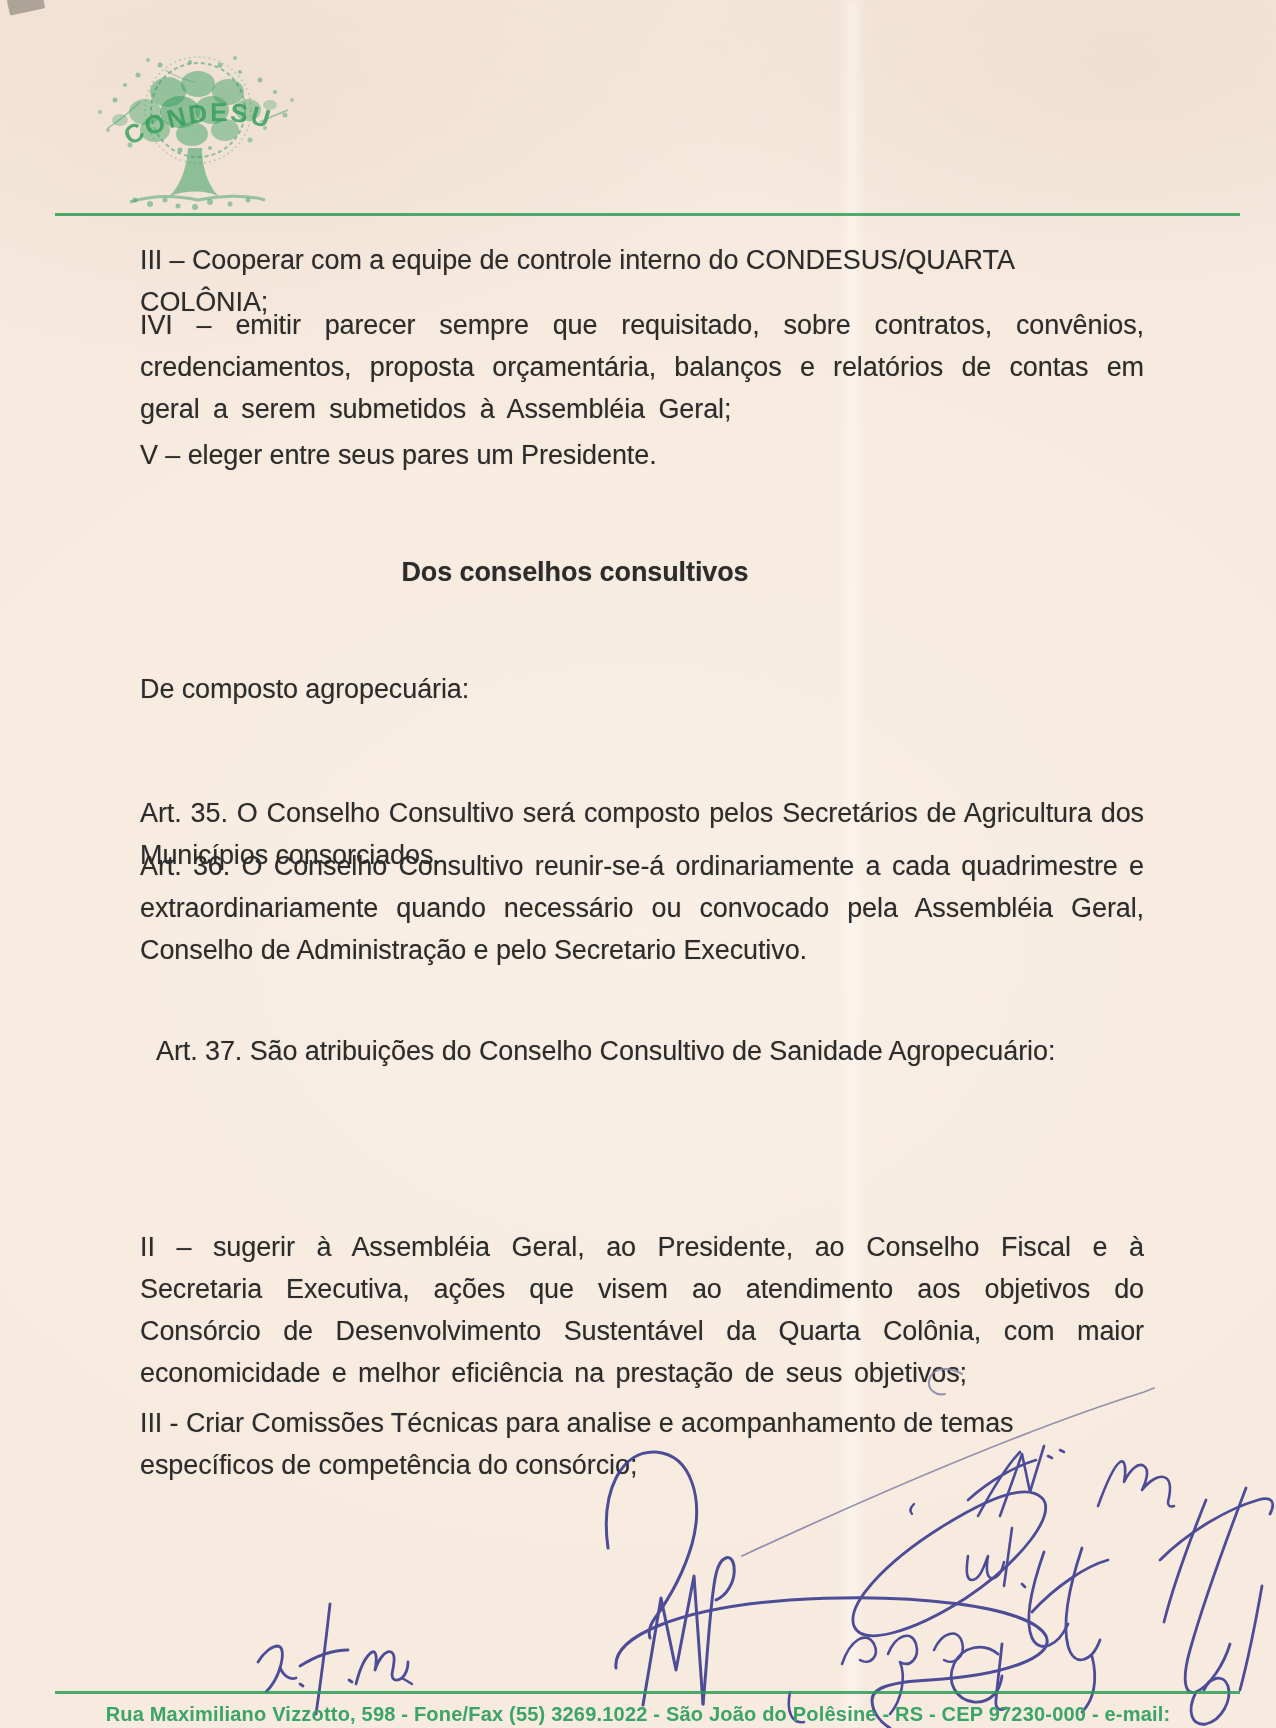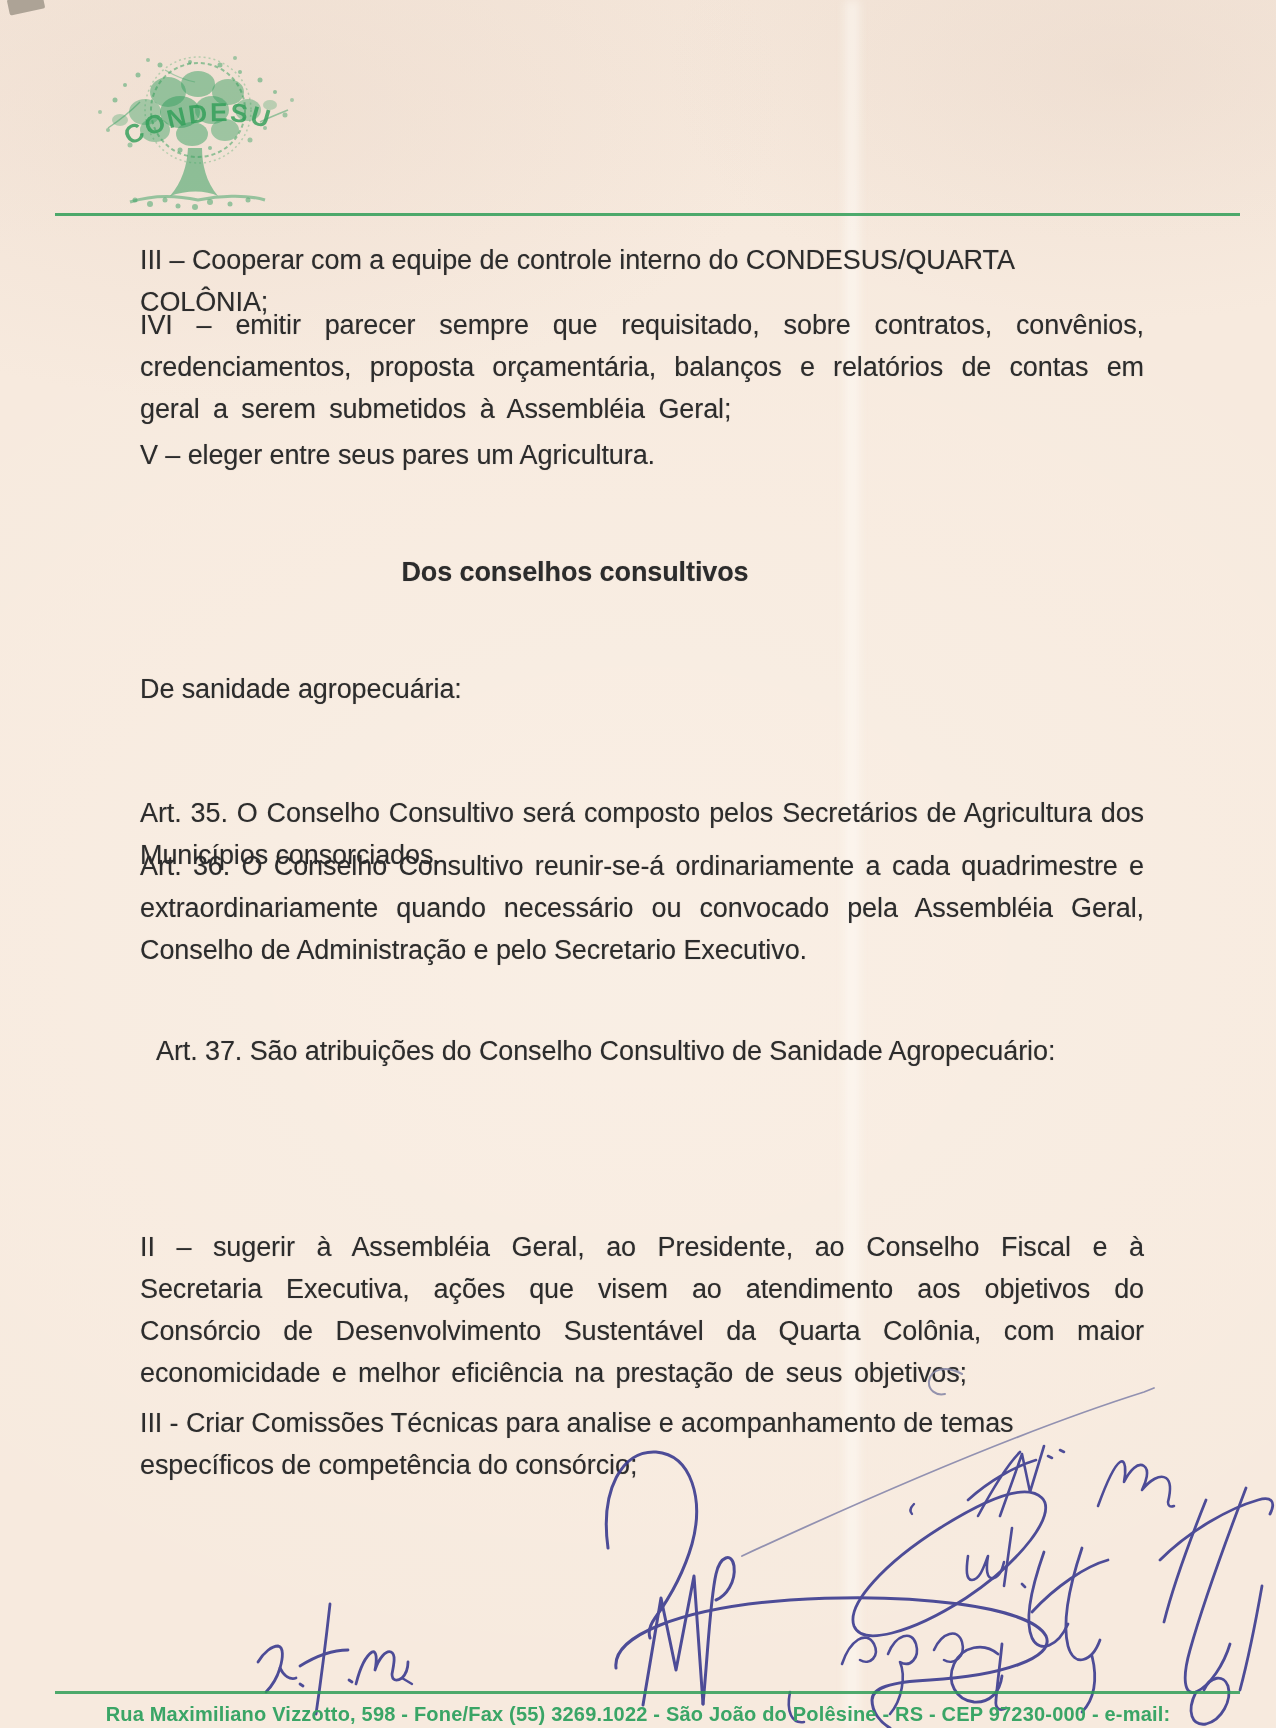--- a/index.html
+++ b/index.html
@@ -120,23 +120,23 @@
     </g>
     <path d="M 48 78 C 60 70 70 62 80 52" stroke="#3aa163" stroke-width="1.5" fill="none" opacity=".5"></path>
     <path d="M 228 60 C 218 64 208 68 200 72" stroke="#3aa163" stroke-width="1.5" fill="none" opacity=".5"></path>
     <path d="M 105 20 C 115 26 125 30 135 32" stroke="#3aa163" stroke-width="1.2" fill="none" opacity=".4"></path>
   </svg>
 
   <div class="rule top"></div>
 
   <div class="para p-iii">III – Cooperar com a equipe de controle interno do CONDESUS/QUARTA COLÔNIA;</div>
   <div class="para p-ivi justify">IVI – emitir parecer sempre que requisitado, sobre contratos, convênios, credenciamentos, proposta orçamentária, balanços e relatórios de contas em geral a serem submetidos à Assembléia Geral;</div>
-  <div class="para p-v">V – eleger entre seus pares um Agricultura.</div>
+  <div class="para p-v">V – eleger entre seus pares um Presidente.</div>
   <div class="para p-heading">Dos conselhos consultivos</div>
-  <div class="para p-sub">De sanidade agropecuária:</div>
+  <div class="para p-sub">De composto agropecuária:</div>
   <div class="para p-a35 justify">Art. 35. O Conselho Consultivo será composto pelos Secretários de Agricultura dos Municípios consorciados.</div>
   <div class="para p-a36 justify">Art. 36. O Conselho Consultivo reunir-se-á ordinariamente a cada quadrimestre e extraordinariamente quando necessário ou convocado pela Assembléia Geral, Conselho de Administração e pelo Secretario Executivo.</div>
   <div class="para p-a37">Art. 37. São atribuições do Conselho Consultivo de Sanidade Agropecuário:</div>
   <div class="para p-ii justify">II – sugerir à Assembléia Geral, ao Presidente, ao Conselho Fiscal e à Secretaria Executiva, ações que visem ao atendimento aos objetivos do Consórcio de Desenvolvimento Sustentável da Quarta Colônia, com maior economicidade e melhor eficiência na prestação de seus objetivos;</div>
   <div class="para p-iii2">III - Criar Comissões Técnicas para analise e acompanhamento de temas específicos de competência do consórcio;</div>
 
   <svg class="sig-layer" width="1276" height="1728" viewBox="0 0 1276 1728">
     <g fill="none" stroke="#3b3b90" stroke-width="3" stroke-linecap="round" stroke-linejoin="round" opacity="0.9">
 
       <path d="M 962 1374 C 945 1365 931 1369 929 1381 C 928 1390 936 1396 945 1394" stroke="#8a8aa8" stroke-width="2"></path>

